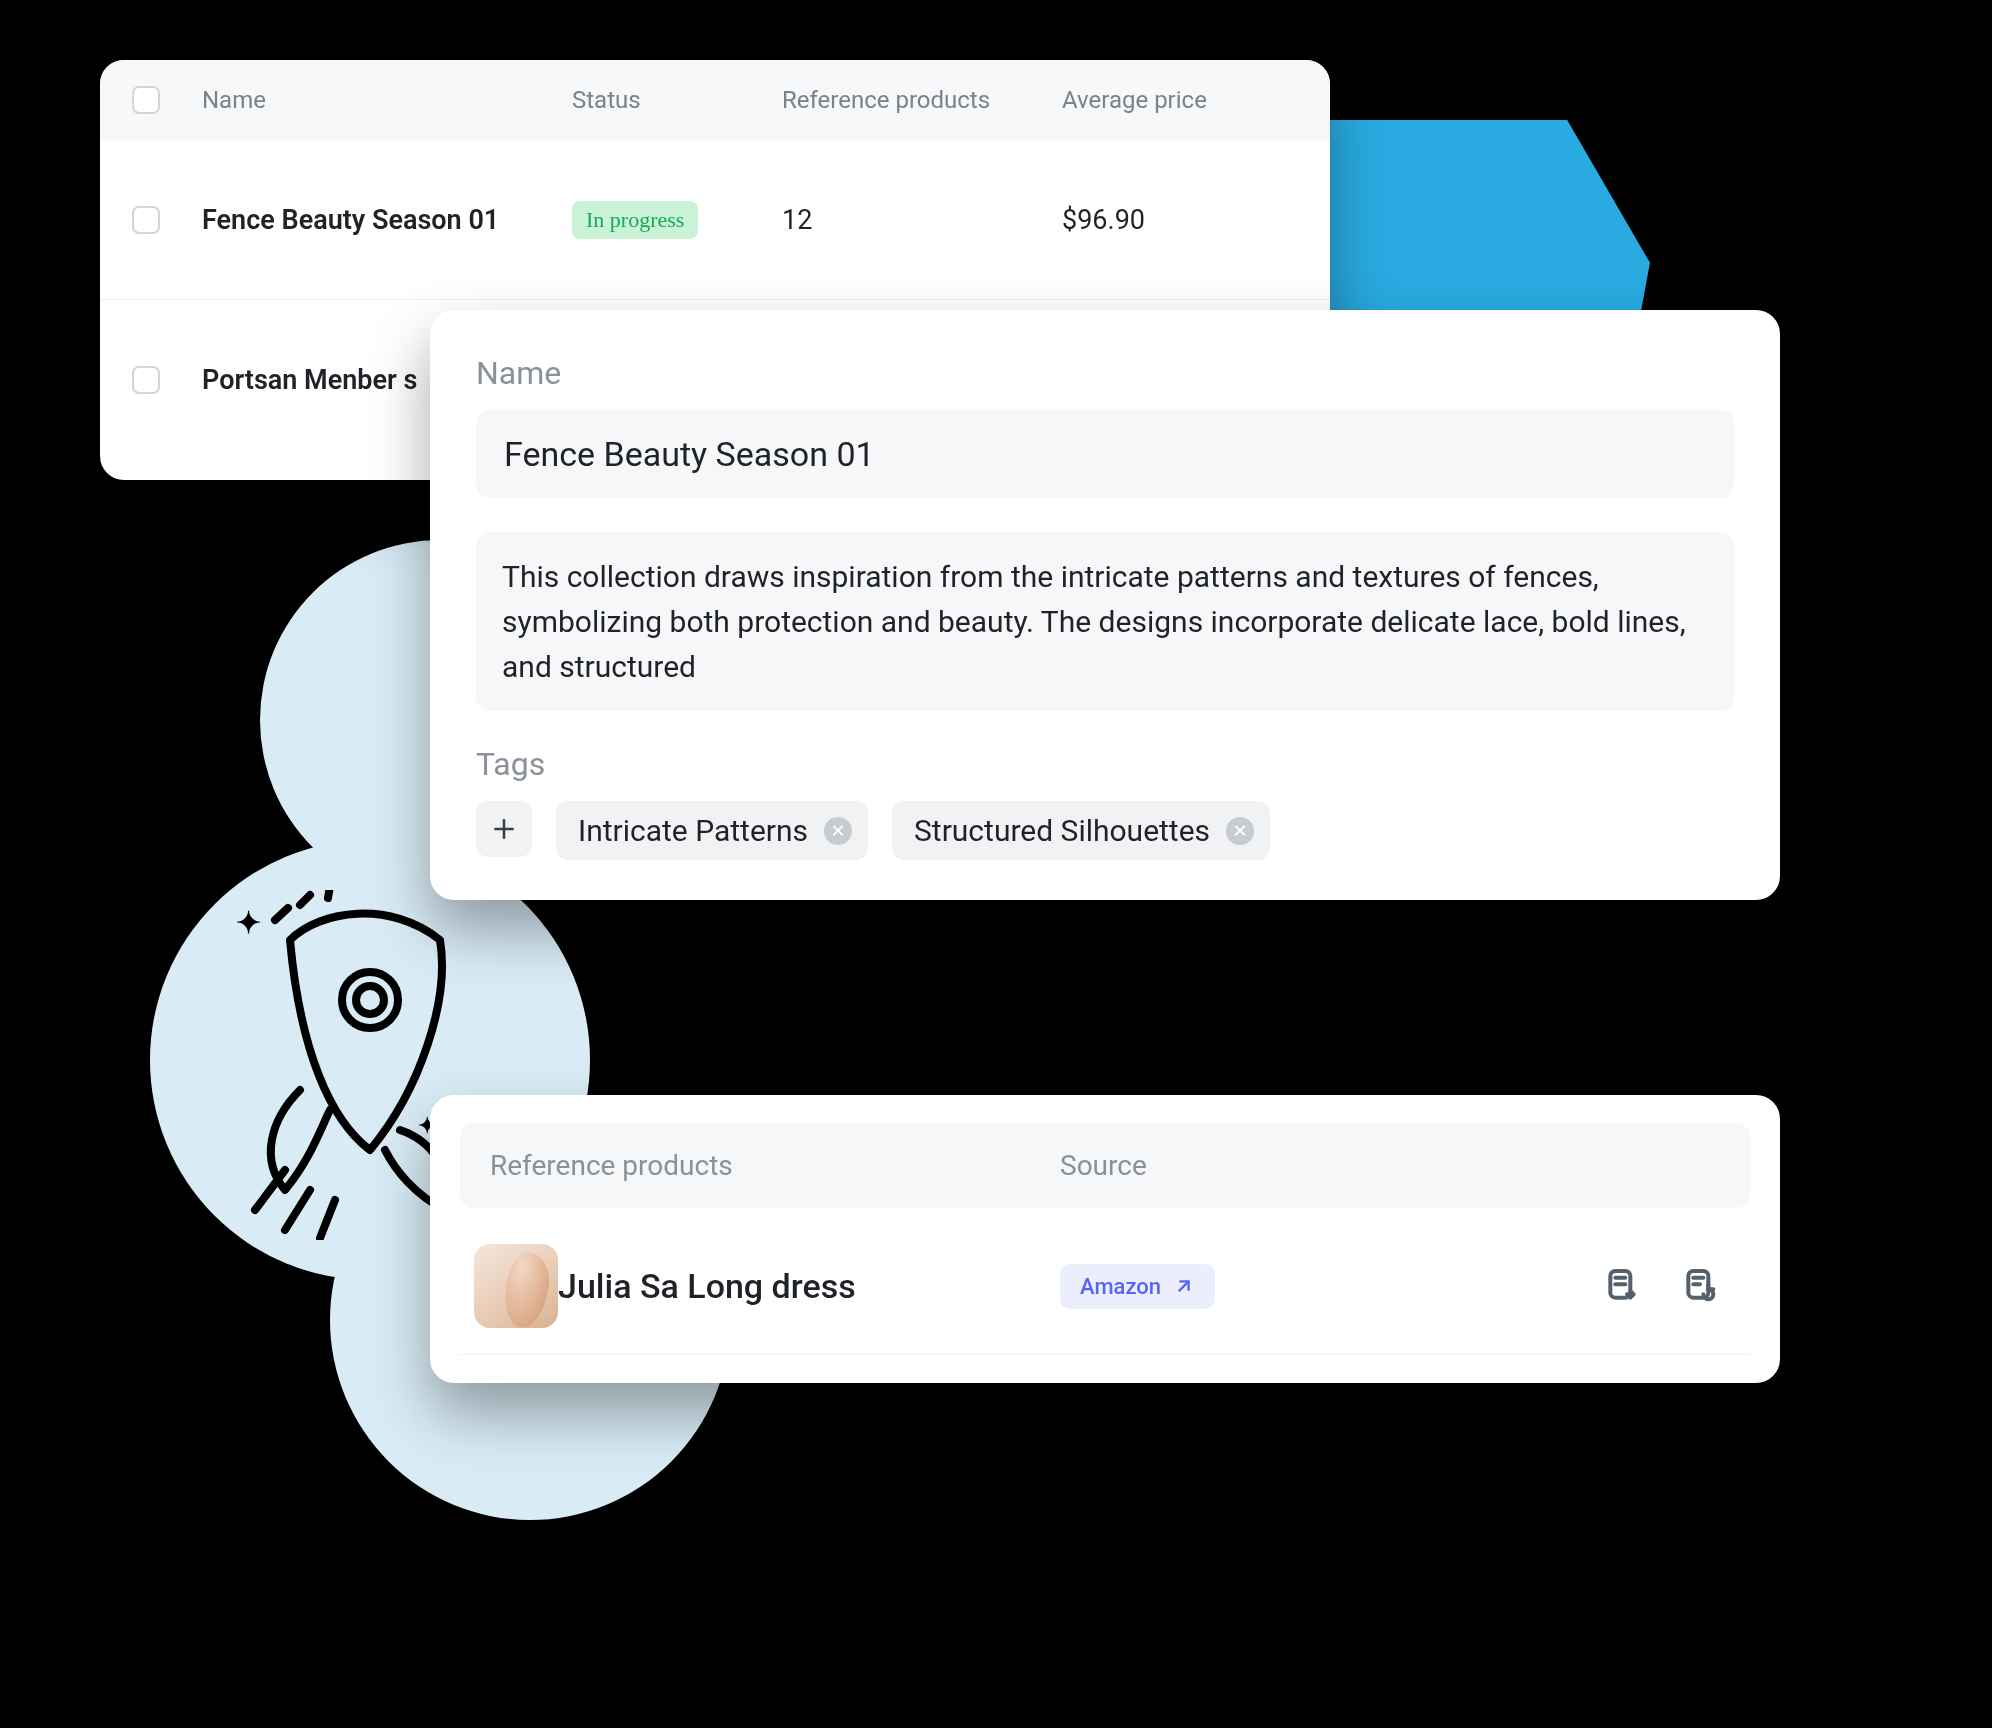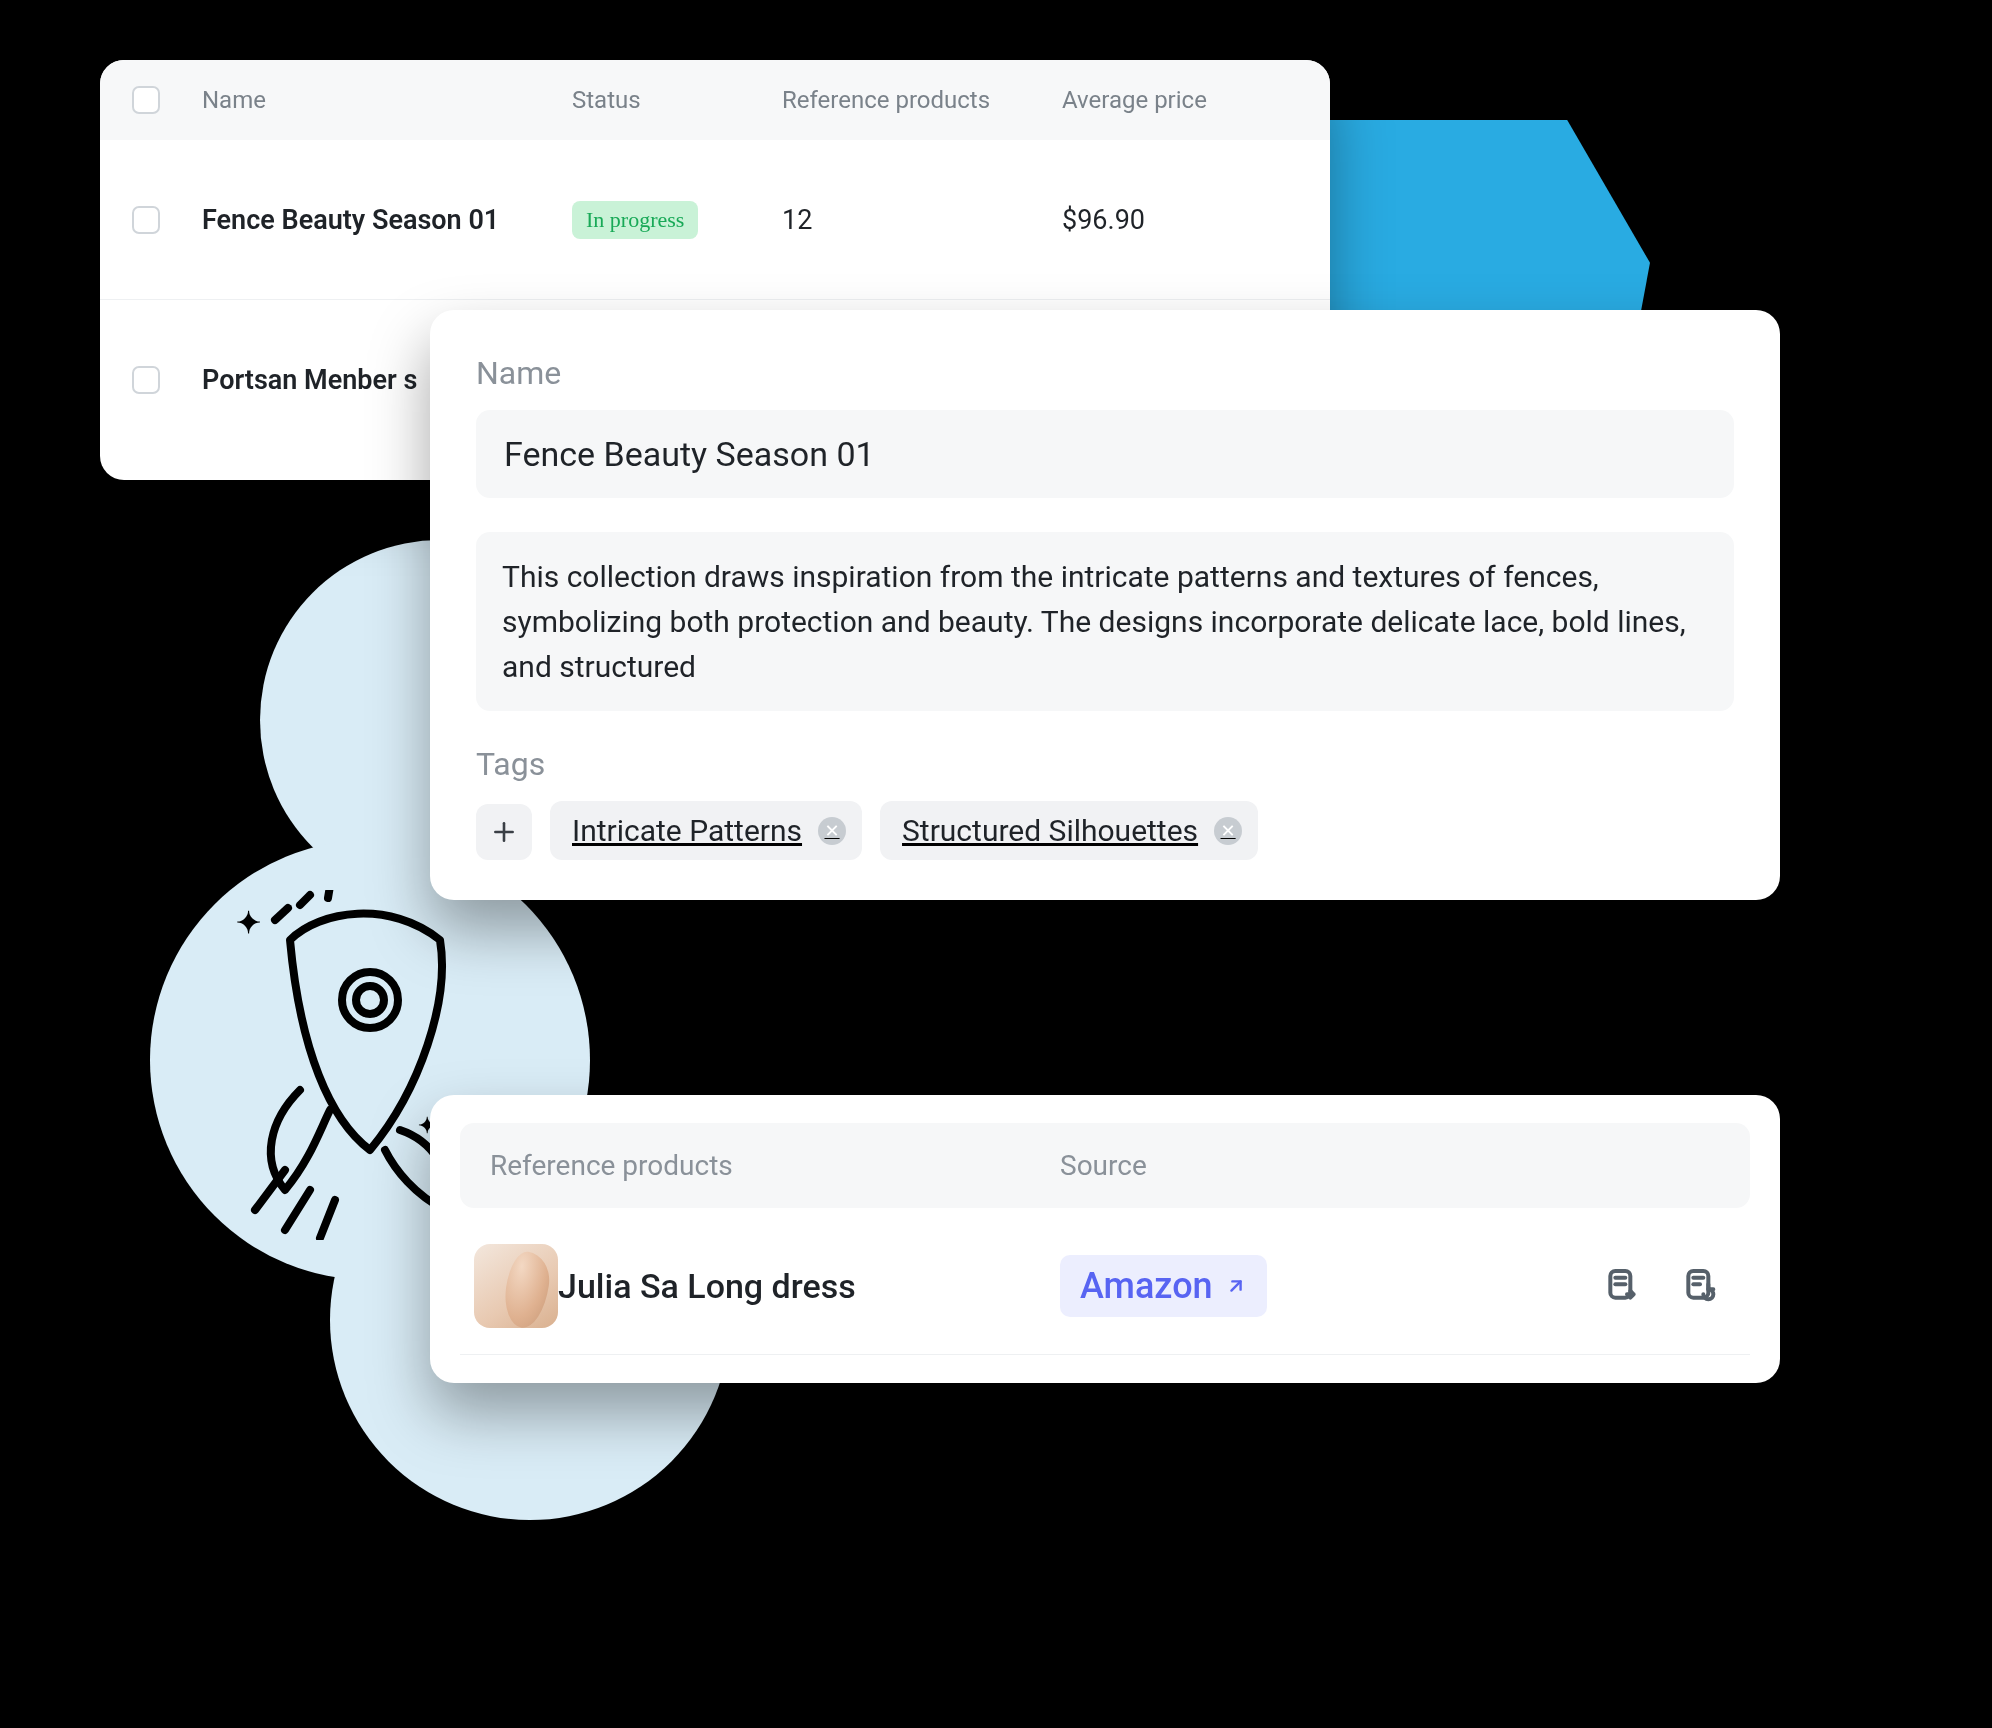--- a/index.html
+++ b/index.html
@@ -140,23 +140,22 @@
     background: #F6F7F8;
     border-radius: 14px;
     padding: 22px 26px;
     color: #1F2328;
     font-size: 30px;
     line-height: 1.5;
     margin-bottom: 34px;
   }
   .tags-row {
     display: flex;
-    gap: 18px;
-    align-items: flex-end;
-    text-decoration: underline;
+    gap: 24px;
+    align-items: flex-start;
   }
   .tag-add {
     width: 56px; height: 56px;
     background: #F1F2F4;
     border-radius: 12px;
     display: flex; align-items:center; justify-content:center;
     color: #3A3F45;
     font-size: 34px;
   }
   .tag-chip {
@@ -222,21 +221,21 @@
     font-size: 34px;
     color: #1F2328;
     font-weight: 500;
   }
   .source-chip {
     display: inline-flex;
     align-items: center;
     gap: 12px;
     background: #ECEEFE;
     color: #5864F2;
-    font-size: 36px;
+    font-size: 22px;
     padding: 10px 20px;
     border-radius: 10px;
     font-weight: 500;
   }
   .actions {
     display: flex; gap: 38px; justify-content: flex-end; align-items:center;
   }
   .act-icon {
     width: 40px; height: 40px;
     stroke: #56606A; fill:none; stroke-width:2.4;

